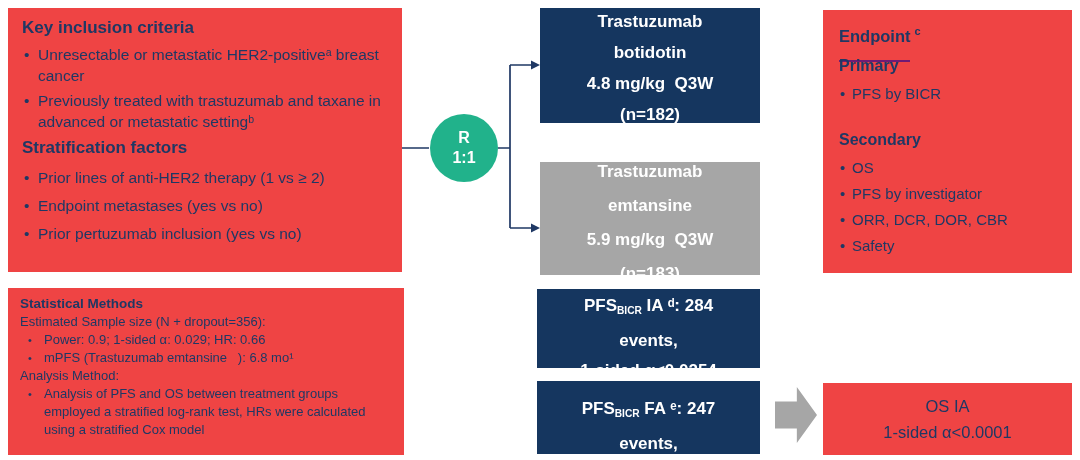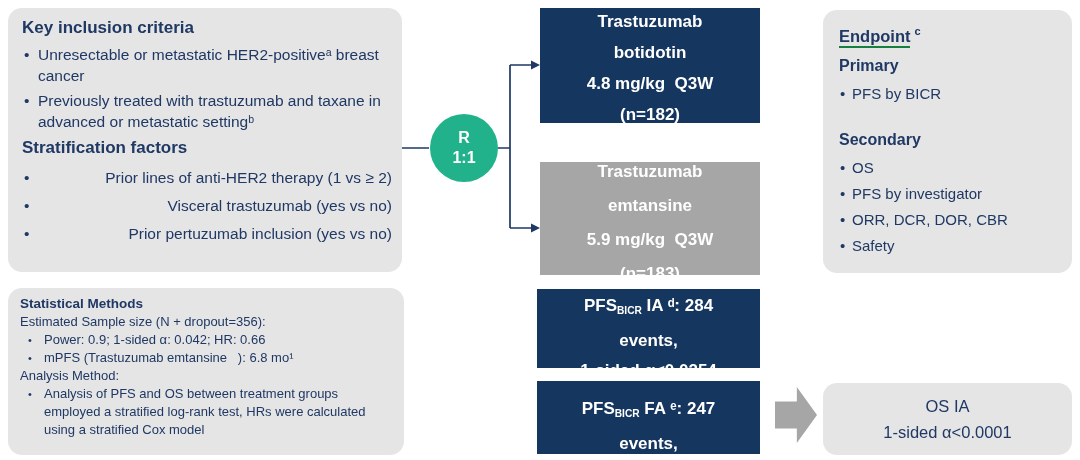--- a/index.html
+++ b/index.html
@@ -1,32 +1,32 @@
 <!DOCTYPE html>
 <html><head>
 <meta charset="utf-8">
 <style>
   html,body{margin:0;padding:0;background:#ffffff;}
   .slide{
     position:relative;width:1080px;height:460px;overflow:hidden;
     font-family:"Liberation Sans","DejaVu Sans",sans-serif;
     color:#1f3864;background:#ffffff;
   }
-  .panel{position:absolute;background:#e5e5e5;box-sizing:border-box;border-radius:14px;}
+  .panel{position:absolute;background:#ef4444;box-sizing:border-box;}
 
   
   .p-inclusion{left:8px;top:8px;width:394px;height:264px;padding:8px 10px 6px 14px;}
   .h1{font-size:17px;font-weight:bold;line-height:24px;}
   .blist{margin:2px 0 2px 0;padding:0;list-style:none;}
   .blist li{
     position:relative;padding-left:16px;margin:4px 0;
     font-size:15.5px;line-height:21px;white-space:pre-wrap;
   }
   .blist li::before{content:"•";position:absolute;left:2px;top:0;}
-  .p-inclusion .blist.strat li{margin:7px 0;text-align:right;}
+  .p-inclusion .blist.strat li{margin:7px 0;}
 
   
   .p-stats{left:8px;top:288px;width:396px;height:167px;padding:7px 8px 4px 12px;}
   .h2{font-size:13.5px;font-weight:bold;line-height:18px;}
   .sline{font-size:13px;line-height:18px;white-space:pre-wrap;}
   .slist{margin:0;padding:0;list-style:none;}
   .slist li{
     position:relative;padding-left:24px;font-size:13px;line-height:18px;white-space:pre-wrap;
   }
   .slist li::before{content:"•";position:absolute;left:8px;top:0;font-size:11px;}
@@ -63,21 +63,21 @@
   
   .block-arrow{
     position:absolute;left:775px;top:387px;width:42px;height:56px;background:#a6a6a6;
     -webkit-clip-path:polygon(0 26%,52% 26%,52% 0,100% 50%,52% 100%,52% 74%,0 74%);
     clip-path:polygon(0 26%,52% 26%,52% 0,100% 50%,52% 100%,52% 74%,0 74%);
   }
 
   
   .p-endpoint{left:823px;top:10px;width:249px;height:263px;padding:10px 8px 6px 16px;}
   .ep-title{font-size:16.5px;font-weight:bold;line-height:22px;margin-bottom:8px;}
-  .ep-title .u{border-bottom:2px solid #15803d;padding-bottom:1px;}
+  .ep-title .u{border-bottom:2px solid #701a75;padding-bottom:15px;}
   .ep-title sup{font-size:11px;margin-left:4px;}
   .ep-h{font-size:16px;font-weight:bold;line-height:22px;margin:6px 0 4px 0;}
   .eplist{margin:0;padding:0;list-style:none;}
   .eplist li{position:relative;padding-left:13px;font-size:15px;line-height:26px;}
   .eplist li::before{content:"•";position:absolute;left:1px;top:0;}
   .ep-gap{height:16px;}
 
   
   .p-os{
     left:823px;top:383px;width:249px;height:72px;
@@ -92,30 +92,30 @@
 
   <div class="panel p-inclusion">
     <div class="h1">Key inclusion criteria</div>
     <ul class="blist">
       <li>Unresectable or metastatic HER2-positiveᵃ breast cancer</li>
       <li>Previously treated with trastuzumab and taxane in advanced or metastatic settingᵇ</li>
     </ul>
     <div class="h1">Stratification factors</div>
     <ul class="blist strat">
       <li>Prior lines of anti-HER2 therapy (1 vs ≥ 2)</li>
-      <li>Visceral trastuzumab (yes vs no)</li>
+      <li>Endpoint metastases (yes vs no)</li>
       <li>Prior pertuzumab inclusion (yes vs no)</li>
     </ul>
   </div>
 
   <div class="panel p-stats">
     <div class="h2">Statistical Methods</div>
     <div class="sline">Estimated Sample size (N + dropout=356):</div>
     <ul class="slist">
-      <li>Power: 0.9; 1-sided α: 0.042; HR: 0.66</li>
+      <li>Power: 0.9; 1-sided α: 0.029; HR: 0.66</li>
       <li>mPFS (Trastuzumab emtansine   ): 6.8 mo¹</li>
     </ul>
     <div class="sline">Analysis Method:</div>
     <ul class="slist">
       <li>Analysis of PFS and OS between treatment groups employed a stratified log-rank test, HRs were calculated using a stratified Cox model</li>
     </ul>
   </div>
 
   <svg class="connectors" viewBox="0 0 1080 460" xmlns="http://www.w3.org/2000/svg">
     <path d="M402 148 H429 M498 148 H510 M510 65 V228 M510 65 H531 M510 228 H531" fill="none" stroke="#1f3864" stroke-width="1.7"></path>

